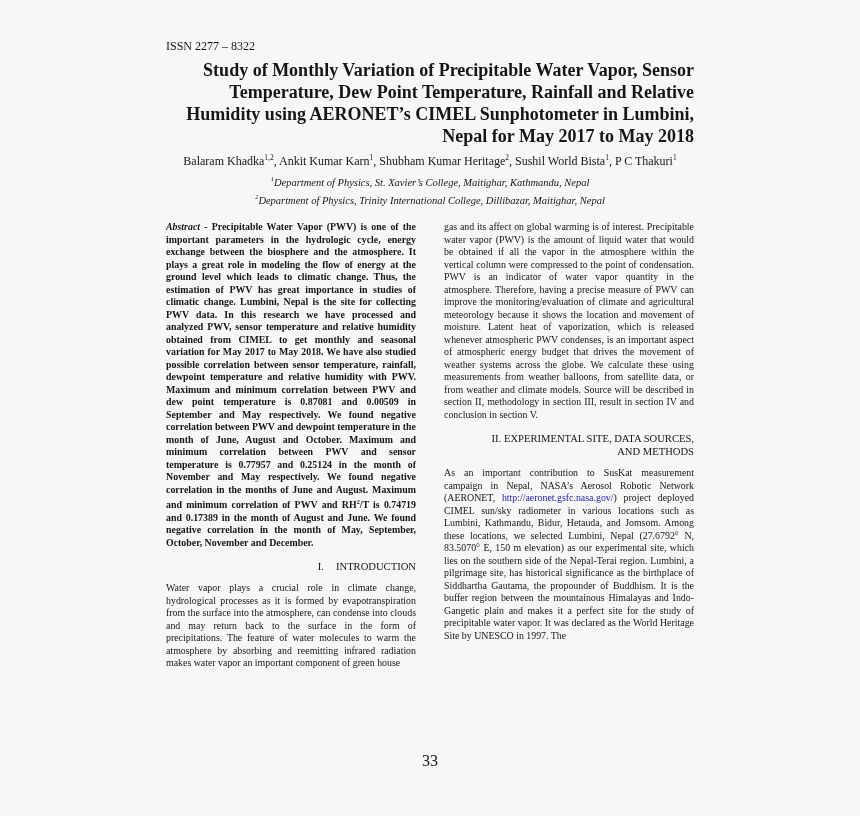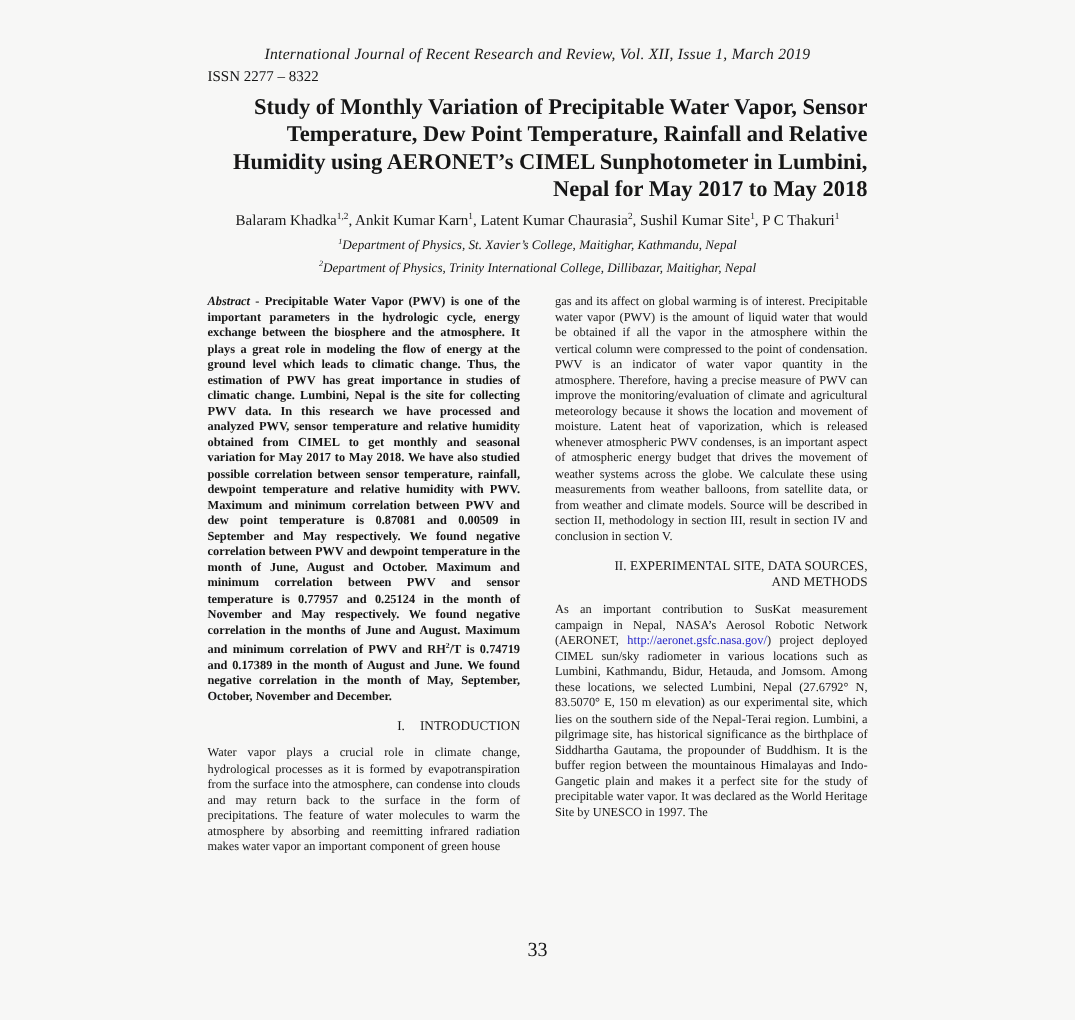--- a/index.html
+++ b/index.html
@@ -110,27 +110,26 @@
     font-size: 16px;
     margin-left: 28px;
   }
 </style>
 </head>
 <body>
 
 <div class="page">
   <div class="content">
 
-    <div class="journal-line">International Journal of Recent Research and Review, Vol. XII, Issue 1, March 2019</div>
     <div class="issn-line">ISSN 2277 – 8322</div>
 
     <div class="paper-title">Study of Monthly Variation of Precipitable Water Vapor, Sensor Temperature, Dew Point Temperature, Rainfall and Relative Humidity using AERONET’s CIMEL Sunphotometer in Lumbini, Nepal for May 2017 to May 2018</div>
 
     <div class="authors-line">
-      <span><span>Balaram Khadka</span><sup>1,2</sup></span><span><span>, Ankit Kumar Karn</span><sup>1</sup></span><span><span>, Latent Kumar Chaurasia</span><sup>2</sup></span><span><span>, Sushil Kumar Site</span><sup>1</sup></span><span><span>, P C Thakuri</span><sup>1</sup></span>
+      <span><span>Balaram Khadka</span><sup>1,2</sup></span><span><span>, Ankit Kumar Karn</span><sup>1</sup></span><span><span>, Shubham Kumar Heritage</span><sup>2</sup></span><span><span>, Sushil World Bista</span><sup>1</sup></span><span><span>, P C Thakuri</span><sup>1</sup></span>
     </div>
 
     <div class="affils">
       <div class="affil"><sup>1</sup><span>Department of Physics, St. Xavier’s College, Maitighar, Kathmandu, Nepal</span></div>
       <div class="affil"><sup>2</sup><span>Department of Physics, Trinity International College, Dillibazar, Maitighar, Nepal</span></div>
     </div>
 
     <div class="columns">
 
       <div class="col">

